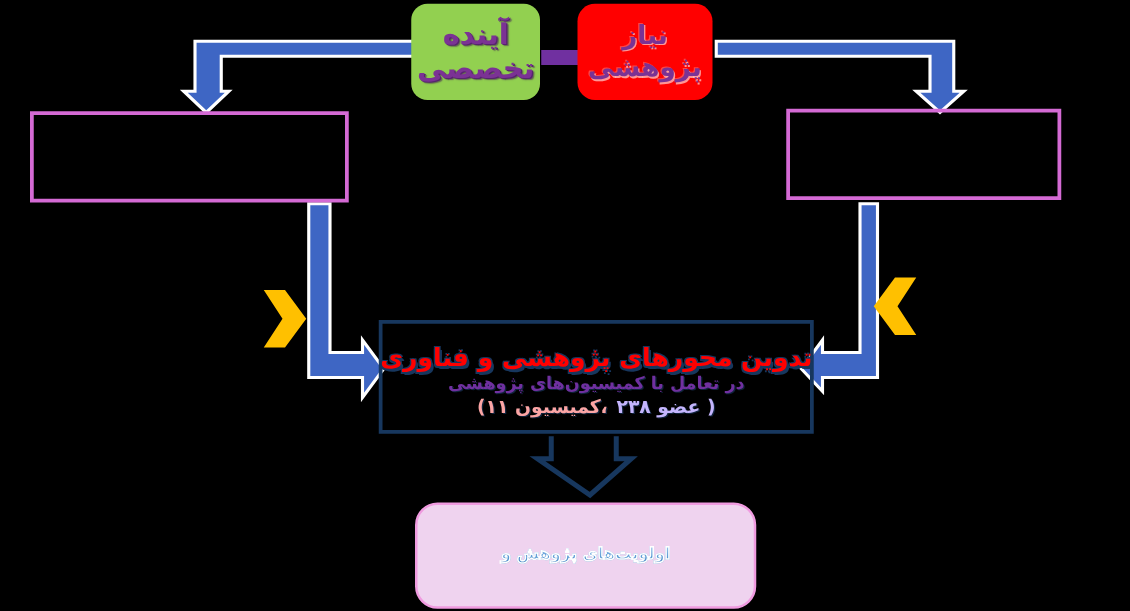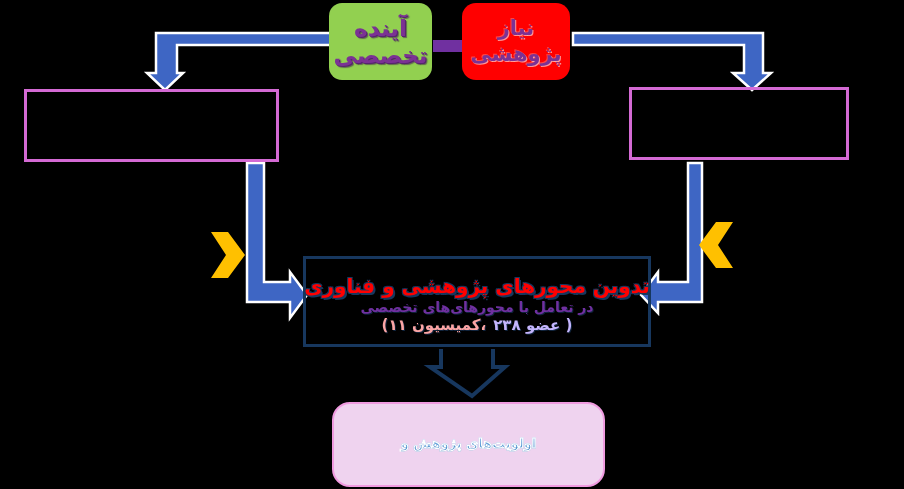--- a/index.html
+++ b/index.html
@@ -128,21 +128,21 @@
 
   <div class="node node-empty-left" style="border-color: rgb(212, 106, 212);">
     <span></span>
   </div>
   <div class="node node-empty-right" style="border-color: rgb(212, 106, 212);">
     <span></span>
   </div>
 
   <div class="node node-center" style="border-color: rgb(23, 55, 94);">
     <div class="center-title">تدوین محورهای پژوهشی و فناوری</div>
-    <div class="center-subtitle">در تعامل با محورهای‌های تخصصی</div>
+    <div class="center-subtitle">در تعامل با کمیسیون‌های پژوهشی</div>
     <div class="center-detail">
       <span class="detail-purple">(۱۱ کمیسیون،</span>
       <span class="detail-red">۲۳۸ عضو )</span>
     </div>
   </div>
 
   <div class="node node-priorities" style="background-color: rgb(239, 211, 239); border-color: rgb(240, 155, 224);">
     <div class="wordart">اولویت‌های پژوهش و</div>
   </div>
 

